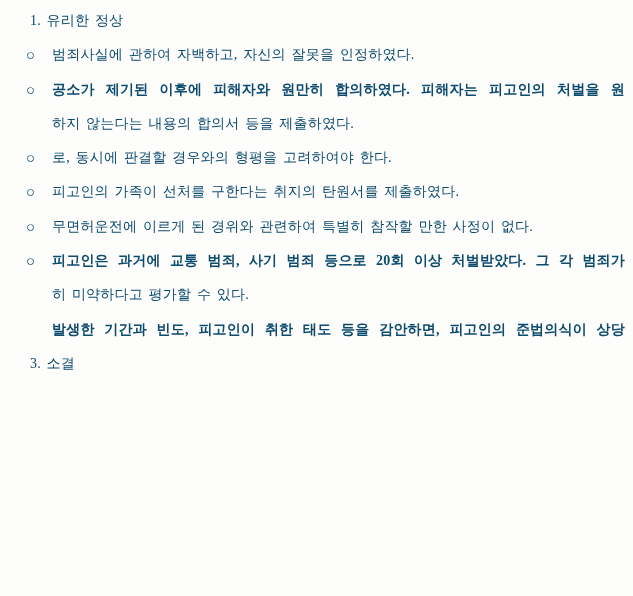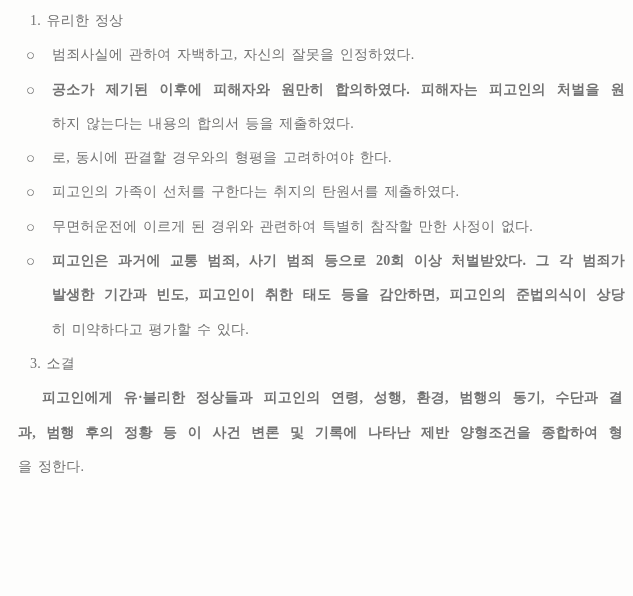--- a/index.html
+++ b/index.html
@@ -57,21 +57,21 @@
     margin-left: 18px;
     margin-right: 10px;
   }
   .item.paragraph .line.first {
     text-indent: 24px;
   }
 </style>
 </head>
 <body>
 
-<div class="page" style="background: rgb(253, 253, 252); color: #737373;">
+<div class="page" style="background: rgb(253, 253, 252); color: #0c4a6e;">
   <div>
       <div class="heading line">1. 유리한 정상</div>
       <div class="item bullet">
         <span class="marker">○</span>
         <div class="line">범죄사실에 관하여 자백하고, 자신의 잘못을 인정하였다.</div>
       </div>
       <div class="item bullet">
         <span class="marker">○</span>
         <div class="line just">공소가 제기된 이후에 피해자와 원만히 합의하였다. 피해자는 피고인의 처벌을 원</div>
         <div class="line">하지 않는다는 내용의 합의서 등을 제출하였다.</div>
@@ -84,23 +84,18 @@
         <span class="marker">○</span>
         <div class="line">피고인의 가족이 선처를 구한다는 취지의 탄원서를 제출하였다.</div>
       </div>
       <div class="item bullet">
         <span class="marker">○</span>
         <div class="line">무면허운전에 이르게 된 경위와 관련하여 특별히 참작할 만한 사정이 없다.</div>
       </div>
       <div class="item bullet">
         <span class="marker">○</span>
         <div class="line just">피고인은 과거에 교통 범죄, 사기 범죄 등으로 20회 이상 처벌받았다. 그 각 범죄가</div>
+        <div class="line">히 미약하다고 평가할 수 있다.</div>
         <div class="line just">발생한 기간과 빈도, 피고인이 취한 태도 등을 감안하면, 피고인의 준법의식이 상당</div>
-        <div class="line">히 미약하다고 평가할 수 있다.</div>
       </div>
       <div class="heading line">3. 소결</div>
-      <div class="item paragraph">
-        <div class="line just first">피고인에게 유·불리한 정상들과 피고인의 연령, 성행, 환경, 범행의 동기, 수단과 결</div>
-        <div class="line just">과, 범행 후의 정황 등 이 사건 변론 및 기록에 나타난 제반 양형조건을 종합하여 형</div>
-        <div class="line">을 정한다.</div>
-      </div>
     </div>
 </div>
 
 </body></html>

